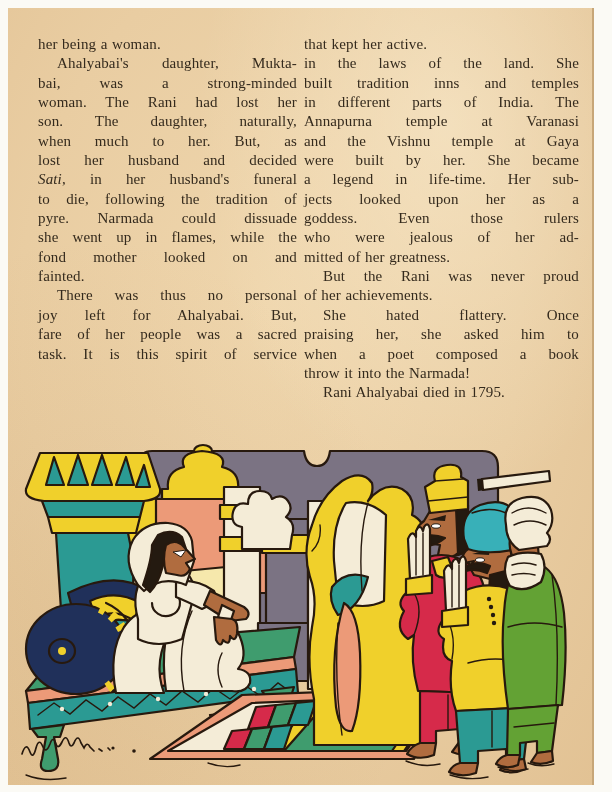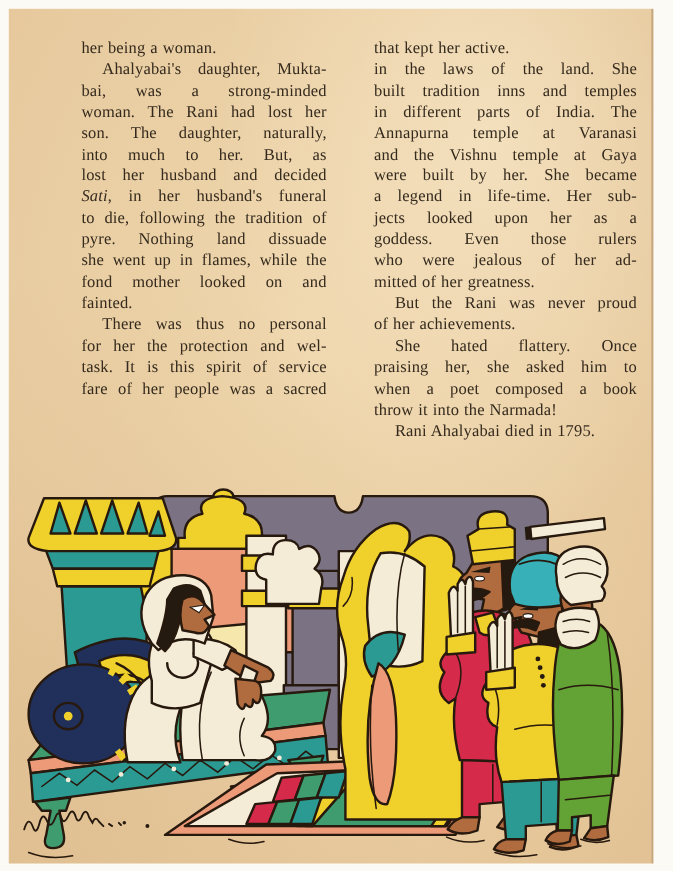--- a/index.html
+++ b/index.html
@@ -18,52 +18,52 @@
     box-sizing:border-box;
   }
   .textblock{
     position:absolute;left:30px;top:27px;display:flex;gap:7px;
     color:#342a1d;font-size:15px;line-height:19.35px;
   }
   .col{width:259px;}
   .col.right{width:275px;}
   .tline{
     height:19.35px;text-align:justify;text-align-last:justify;
-    letter-spacing:.15px;word-spacing:.6px;white-space:normal;margin-left:36px;
+    letter-spacing:.15px;word-spacing:.6px;white-space:normal;
   }
   .tline.end{text-align-last:left;}
   .tline.ind{text-indent:19px;}
   .art{position:absolute;left:8px;top:433px;width:578px;height:340px;}
   .o{stroke:#27190e;stroke-width:2.2;stroke-linejoin:round;stroke-linecap:round;}
   .thin{stroke:#27190e;stroke-width:1.4;fill:none;stroke-linecap:round;}
 </style>
 </head>
 <body>
 
 <div class="page">
 
   <div class="textblock">
     <div class="col">
         <div class="tline end">her being a woman.</div>
         <div class="tline ind">Ahalyabai's daughter, Mukta-</div>
         <div class="tline">bai, was a strong-minded</div>
         <div class="tline">woman. The Rani had lost her</div>
         <div class="tline">son. The daughter, naturally,</div>
-        <div class="tline">into much to her. But, as</div>
+        <div class="tline">when much to her. But, as</div>
         <div class="tline">lost her husband and decided</div>
         <div class="tline"><i>Sati</i>, in her husband's funeral</div>
         <div class="tline">to die, following the tradition of</div>
-        <div class="tline">pyre. Nothing land dissuade</div>
+        <div class="tline">pyre. Narmada could dissuade</div>
         <div class="tline">she went up in flames, while the</div>
         <div class="tline">fond mother looked on and</div>
         <div class="tline end">fainted.</div>
         <div class="tline ind">There was thus no personal</div>
-        <div class="tline">for her the protection and wel-</div>
+        <div class="tline">joy left for Ahalyabai. But,</div>
+        <div class="tline">fare of her people was a sacred</div>
         <div class="tline">task. It is this spirit of service</div>
-        <div class="tline">fare of her people was a sacred</div>
       </div>
     <div class="col right">
         <div class="tline end">that kept her active.</div>
         <div class="tline">in the laws of the land. She</div>
         <div class="tline">built tradition inns and temples</div>
         <div class="tline">in different parts of India. The</div>
         <div class="tline">Annapurna temple at Varanasi</div>
         <div class="tline">and the Vishnu temple at Gaya</div>
         <div class="tline">were built by her. She became</div>
         <div class="tline">a legend in life-time. Her sub-</div>

